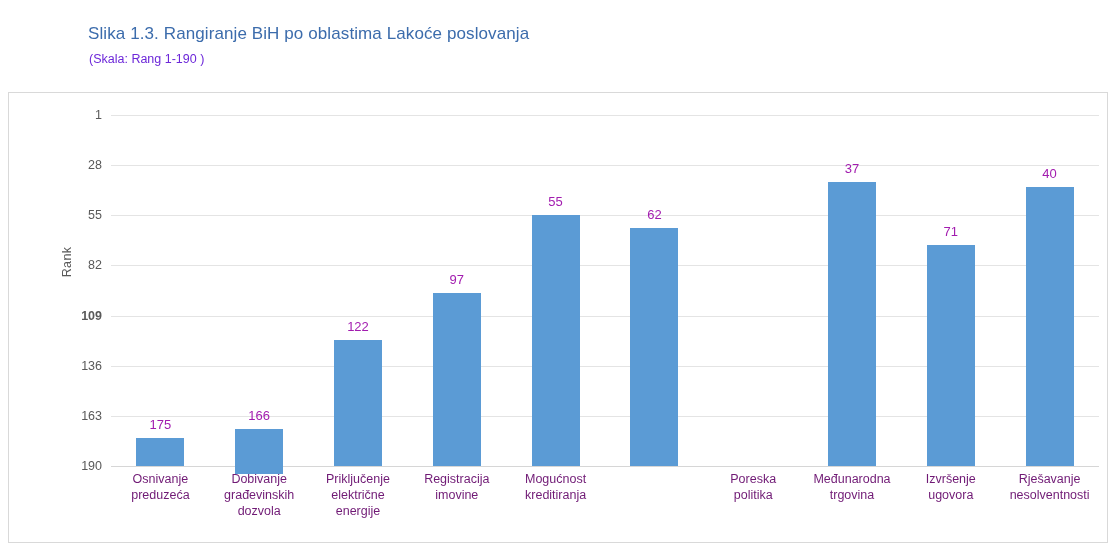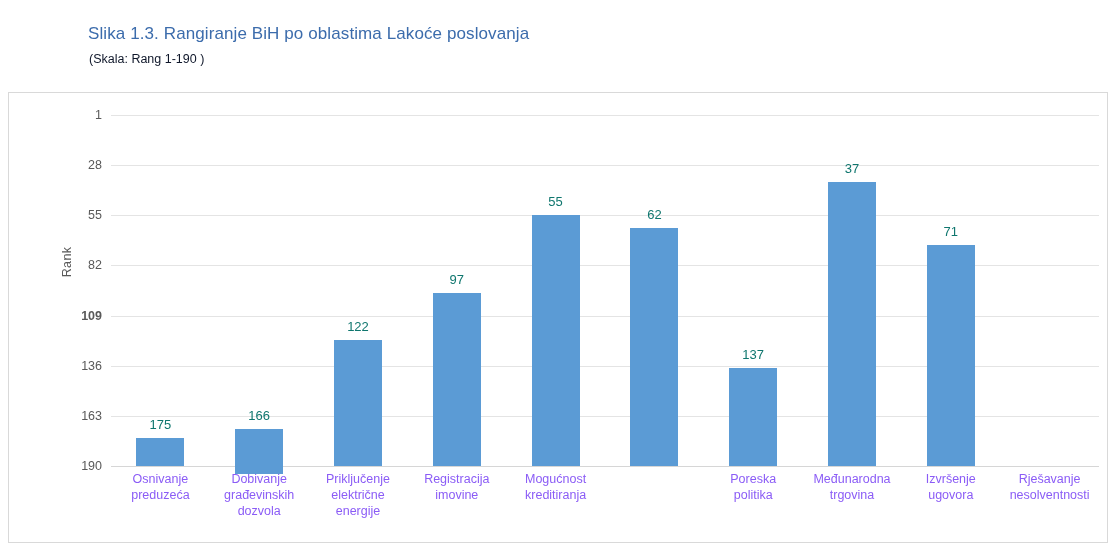--- a/index.html
+++ b/index.html
@@ -23,21 +23,21 @@
     font-size: 17px;
     color: #3C6CAC;
     white-space: nowrap;
     letter-spacing: 0.1px;
   }
   #chart-subtitle {
     position: absolute;
     left: 89px;
     top: 52px;
     font-size: 12.5px;
-    color: #0f172a;
+    color: #6d28d9;
     white-space: nowrap;
   }
 
   
   #chart-frame {
     position: absolute;
     left: 8px;
     top: 92px;
     width: 1100px;
     height: 451px;
@@ -107,39 +107,39 @@
     left: 50%;
     transform: translateX(-50%);
     width: 48px;
     background: #5B9BD5;
   }
   .bar-value {
     position: absolute;
     left: 50%;
     transform: translateX(-50%);
     font-size: 13px;
-    color: #0f766e;
+    color: #a21caf;
     white-space: nowrap;
   }
 
   
   #categories-layer {
     position: absolute;
     left: 102px;
     top: 378px;
     width: 988px;
     height: 66px;
   }
   .cat-label {
     position: absolute;
     top: 0;
     text-align: center;
     font-size: 12.5px;
     line-height: 16px;
-    color: #8b5cf6;
+    color: #701a75;
   }
 </style>
 </head>
 <body>
 
 <div id="chart-title">Slika 1.3. Rangiranje BiH po oblastima Lakoće poslovanja</div>
 <div id="chart-subtitle">(Skala: Rang 1-190 )</div>
 
 <div id="chart-frame">
 
@@ -190,31 +190,31 @@
           <div class="bar-value" style="top: 157.286px;">97</div>
         </div>
         <div class="bar-slot" style="left: 395.2px; width: 98.8px;">
           <div class="bar" style="height: 250.714px; background: rgb(91, 155, 213);"></div>
           <div class="bar-value" style="top: 79.2857px;">55</div>
         </div>
         <div class="bar-slot" style="left: 494px; width: 98.8px;">
           <div class="bar" style="height: 237.714px; background: rgb(91, 155, 213);"></div>
           <div class="bar-value" style="top: 92.2857px;">62</div>
         </div>
-        <div class="bar-slot" style="left: 592.8px; width: 98.8px;">
-          <div class="bar" style="height: 98.4286px; background: rgb(91, 155, 213);"></div>
-          <div class="bar-value" style="top: 231.571px;">137</div>
-        </div>
         <div class="bar-slot" style="left: 691.6px; width: 98.8px;">
           <div class="bar" style="height: 284.143px; background: rgb(91, 155, 213);"></div>
           <div class="bar-value" style="top: 45.8571px;">37</div>
         </div>
         <div class="bar-slot" style="left: 790.4px; width: 98.8px;">
           <div class="bar" style="height: 221px; background: rgb(91, 155, 213);"></div>
           <div class="bar-value" style="top: 109px;">71</div>
+        </div>
+        <div class="bar-slot" style="left: 889.2px; width: 98.8px;">
+          <div class="bar" style="height: 278.571px; background: rgb(91, 155, 213);"></div>
+          <div class="bar-value" style="top: 51.4286px;">40</div>
         </div>
       </div>
   </div>
 
   <div id="categories-layer">
       <div class="cat-label" style="left: 0px; width: 98.8px;">
         <div>Osnivanje</div>
         <div>preduzeća</div>
       </div>
       <div class="cat-label" style="left: 98.8px; width: 98.8px;">

